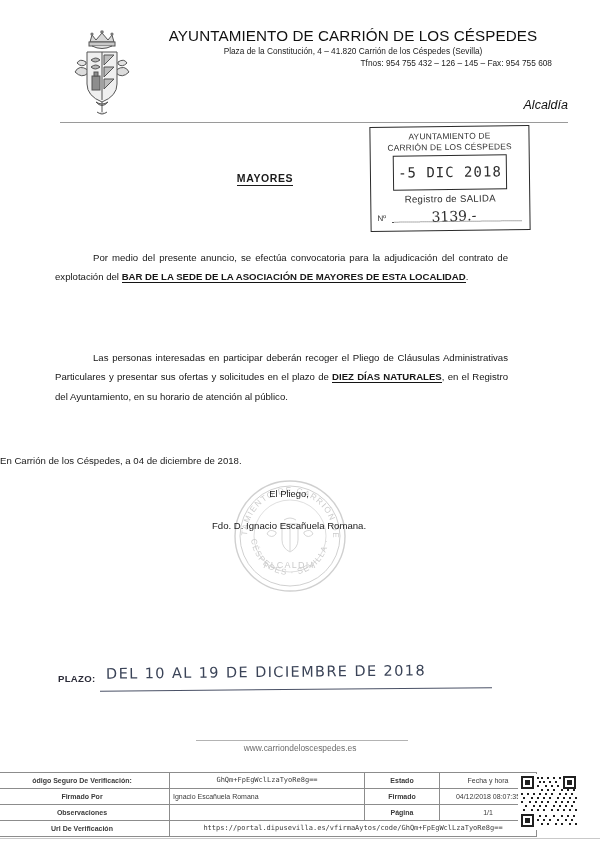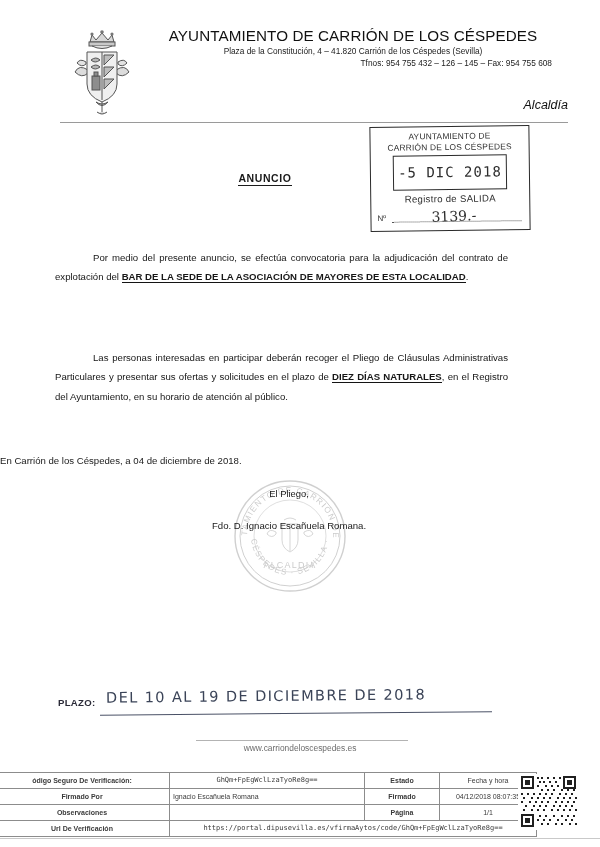--- a/index.html
+++ b/index.html
@@ -189,21 +189,20 @@
     opacity: 0.40;
     pointer-events: none;
   }
 
   
   #plazo-line {
     position: absolute;
     left: 58px; top: 664px;
     width: 440px;
     height: 30px;
-    margin-top: 24px;
   }
   #plazo-label {
     position: absolute;
     left: 0; top: 9px;
     font-size: 9.6px;
     font-weight: bold;
     letter-spacing: 0.3px;
     color: #2b2b38;
   }
   #plazo-hand {
@@ -350,21 +349,21 @@
   </div>
   <div id="stamp-kind">Registro de SALIDA</div>
   <div id="stamp-num-row">
     <span id="stamp-num-label">Nº</span>
     <span id="stamp-num-dots"></span>
     <span id="stamp-num-value">3139.-</span>
   </div>
 </div>
 
 <div id="anuncio-heading">
-  <span>ANUNCIO</span>
+  <span>MAYORES</span>
 </div>
 
 <p class="body-par" id="par-1">
   <span>Por medio del presente anuncio, se efectúa convocatoria para la adjudicación del contrato de explotación del </span><span class="bold-ul">BAR DE LA SEDE DE LA ASOCIACIÓN DE MAYORES DE ESTA LOCALIDAD</span><span>.</span>
 </p>
 
 <p class="body-par" id="par-2">
   <span>Las personas interesadas en participar deberán recoger el Pliego de Cláusulas Administrativas Particulares y presentar sus ofertas y solicitudes en el plazo de </span><span class="bold-ul">DIEZ DÍAS NATURALES</span><span>, en el Registro del Ayuntamiento, en su horario de atención al público.</span>
 </p>
 

